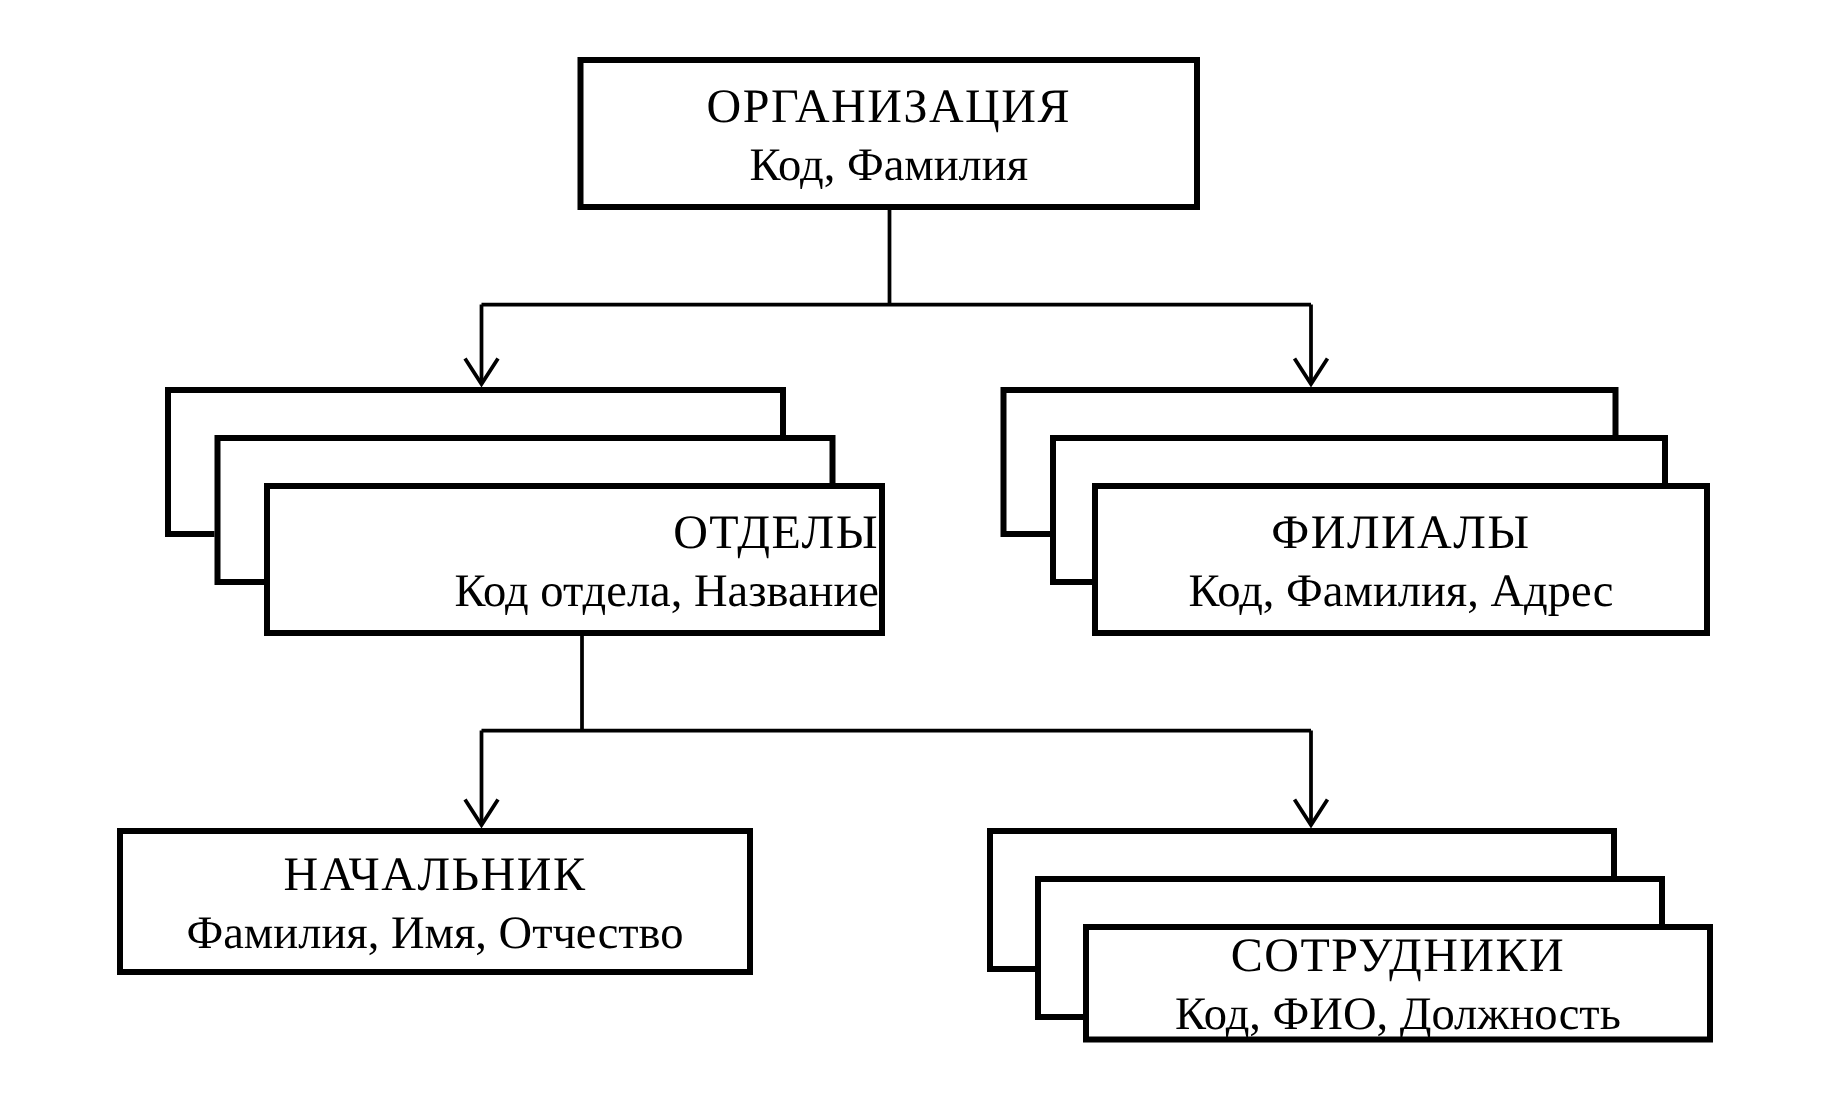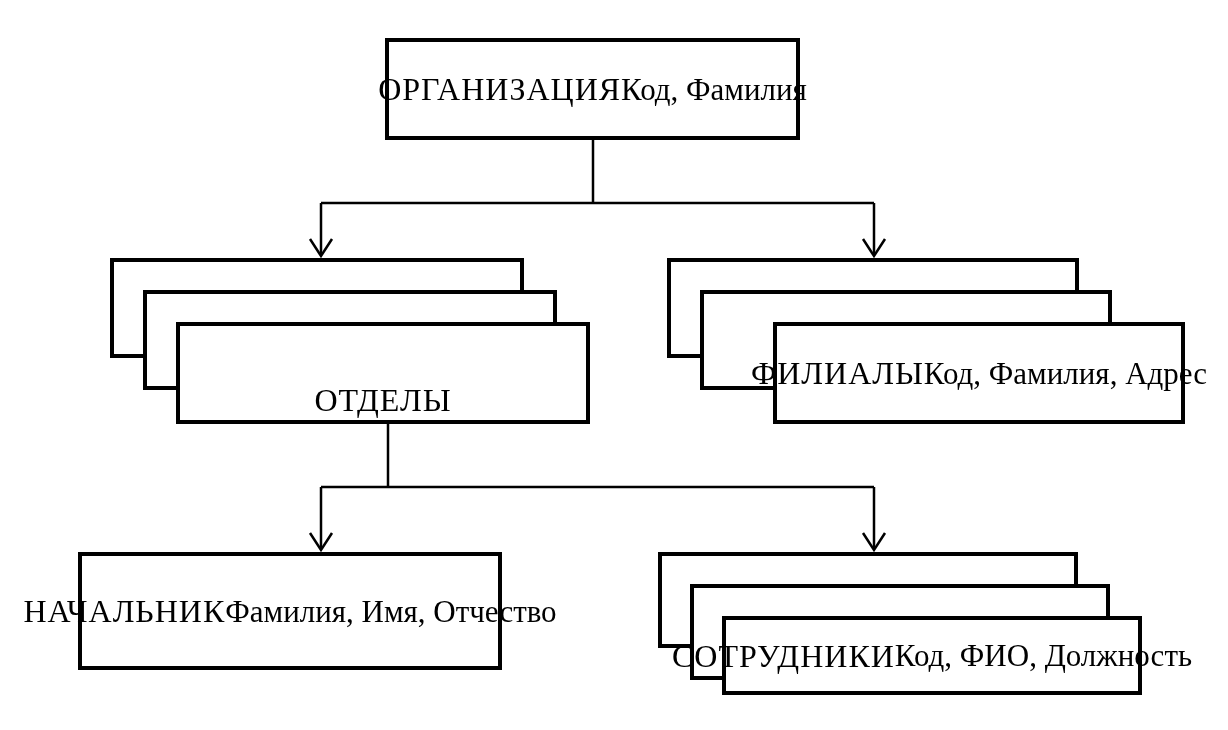--- a/index.html
+++ b/index.html
@@ -28,21 +28,21 @@
     border: 4px solid #000000;
     box-sizing: border-box;
     z-index: 2;
   }
   .node {
     position: absolute;
     background: #ffffff;
     border: 4px solid #000000;
     box-sizing: border-box;
     display: flex;
-    flex-direction: row;
+    flex-direction: column;
     align-items: center;
     justify-content: center;
     text-align: center;
     z-index: 3;
   }
   .node .title {
     font-size: 32px;
     line-height: 40px;
     letter-spacing: 1px;
     white-space: nowrap;
@@ -55,23 +55,23 @@
 
   
   .n-org       { left: 385px; top: 38px;  width: 415px; height: 102px; }
 
   .n-dep-back  { left: 110px; top: 258px; width: 414px; height: 100px; }
   .n-dep-mid   { left: 143px; top: 290px; width: 414px; height: 100px; }
   .n-dep       { left: 176px; top: 322px; width: 414px; height: 102px; align-items: flex-end; }
 
   .n-br-back   { left: 667px; top: 258px; width: 412px; height: 100px; }
   .n-br-mid    { left: 700px; top: 290px; width: 412px; height: 100px; }
-  .n-br        { left: 773px; top: 322px; width: 412px; height: 102px; }
+  .n-br        { left: 728px; top: 322px; width: 412px; height: 102px; }
 
-  .n-mgr       { left: 78px;  top: 552px; width: 424px; height: 118px; }
+  .n-mgr       { left: 78px;  top: 552px; width: 424px; height: 98px; }
 
   .n-emp-back  { left: 658px; top: 552px; width: 420px; height: 96px; }
   .n-emp-mid   { left: 690px; top: 584px; width: 420px; height: 96px; }
   .n-emp       { left: 722px; top: 616px; width: 420px; height: 79px; }
 </style>
 </head>
 <body>
 
 <div class="canvas">
 
@@ -96,20 +96,21 @@
 
   <div class="node n-org">
     <div class="title">ОРГАНИЗАЦИЯ</div>
     <div class="attrs">Код, Фамилия</div>
   </div>
 
   <div class="layer n-dep-back"></div>
   <div class="layer n-dep-mid"></div>
   <div class="node n-dep">
     <div class="title">ОТДЕЛЫ</div>
+    <div class="attrs">Код отдела, Название</div>
   </div>
 
   <div class="layer n-br-back"></div>
   <div class="layer n-br-mid"></div>
   <div class="node n-br">
     <div class="title">ФИЛИАЛЫ</div>
     <div class="attrs">Код, Фамилия, Адрес</div>
   </div>
 
   <div class="node n-mgr">

